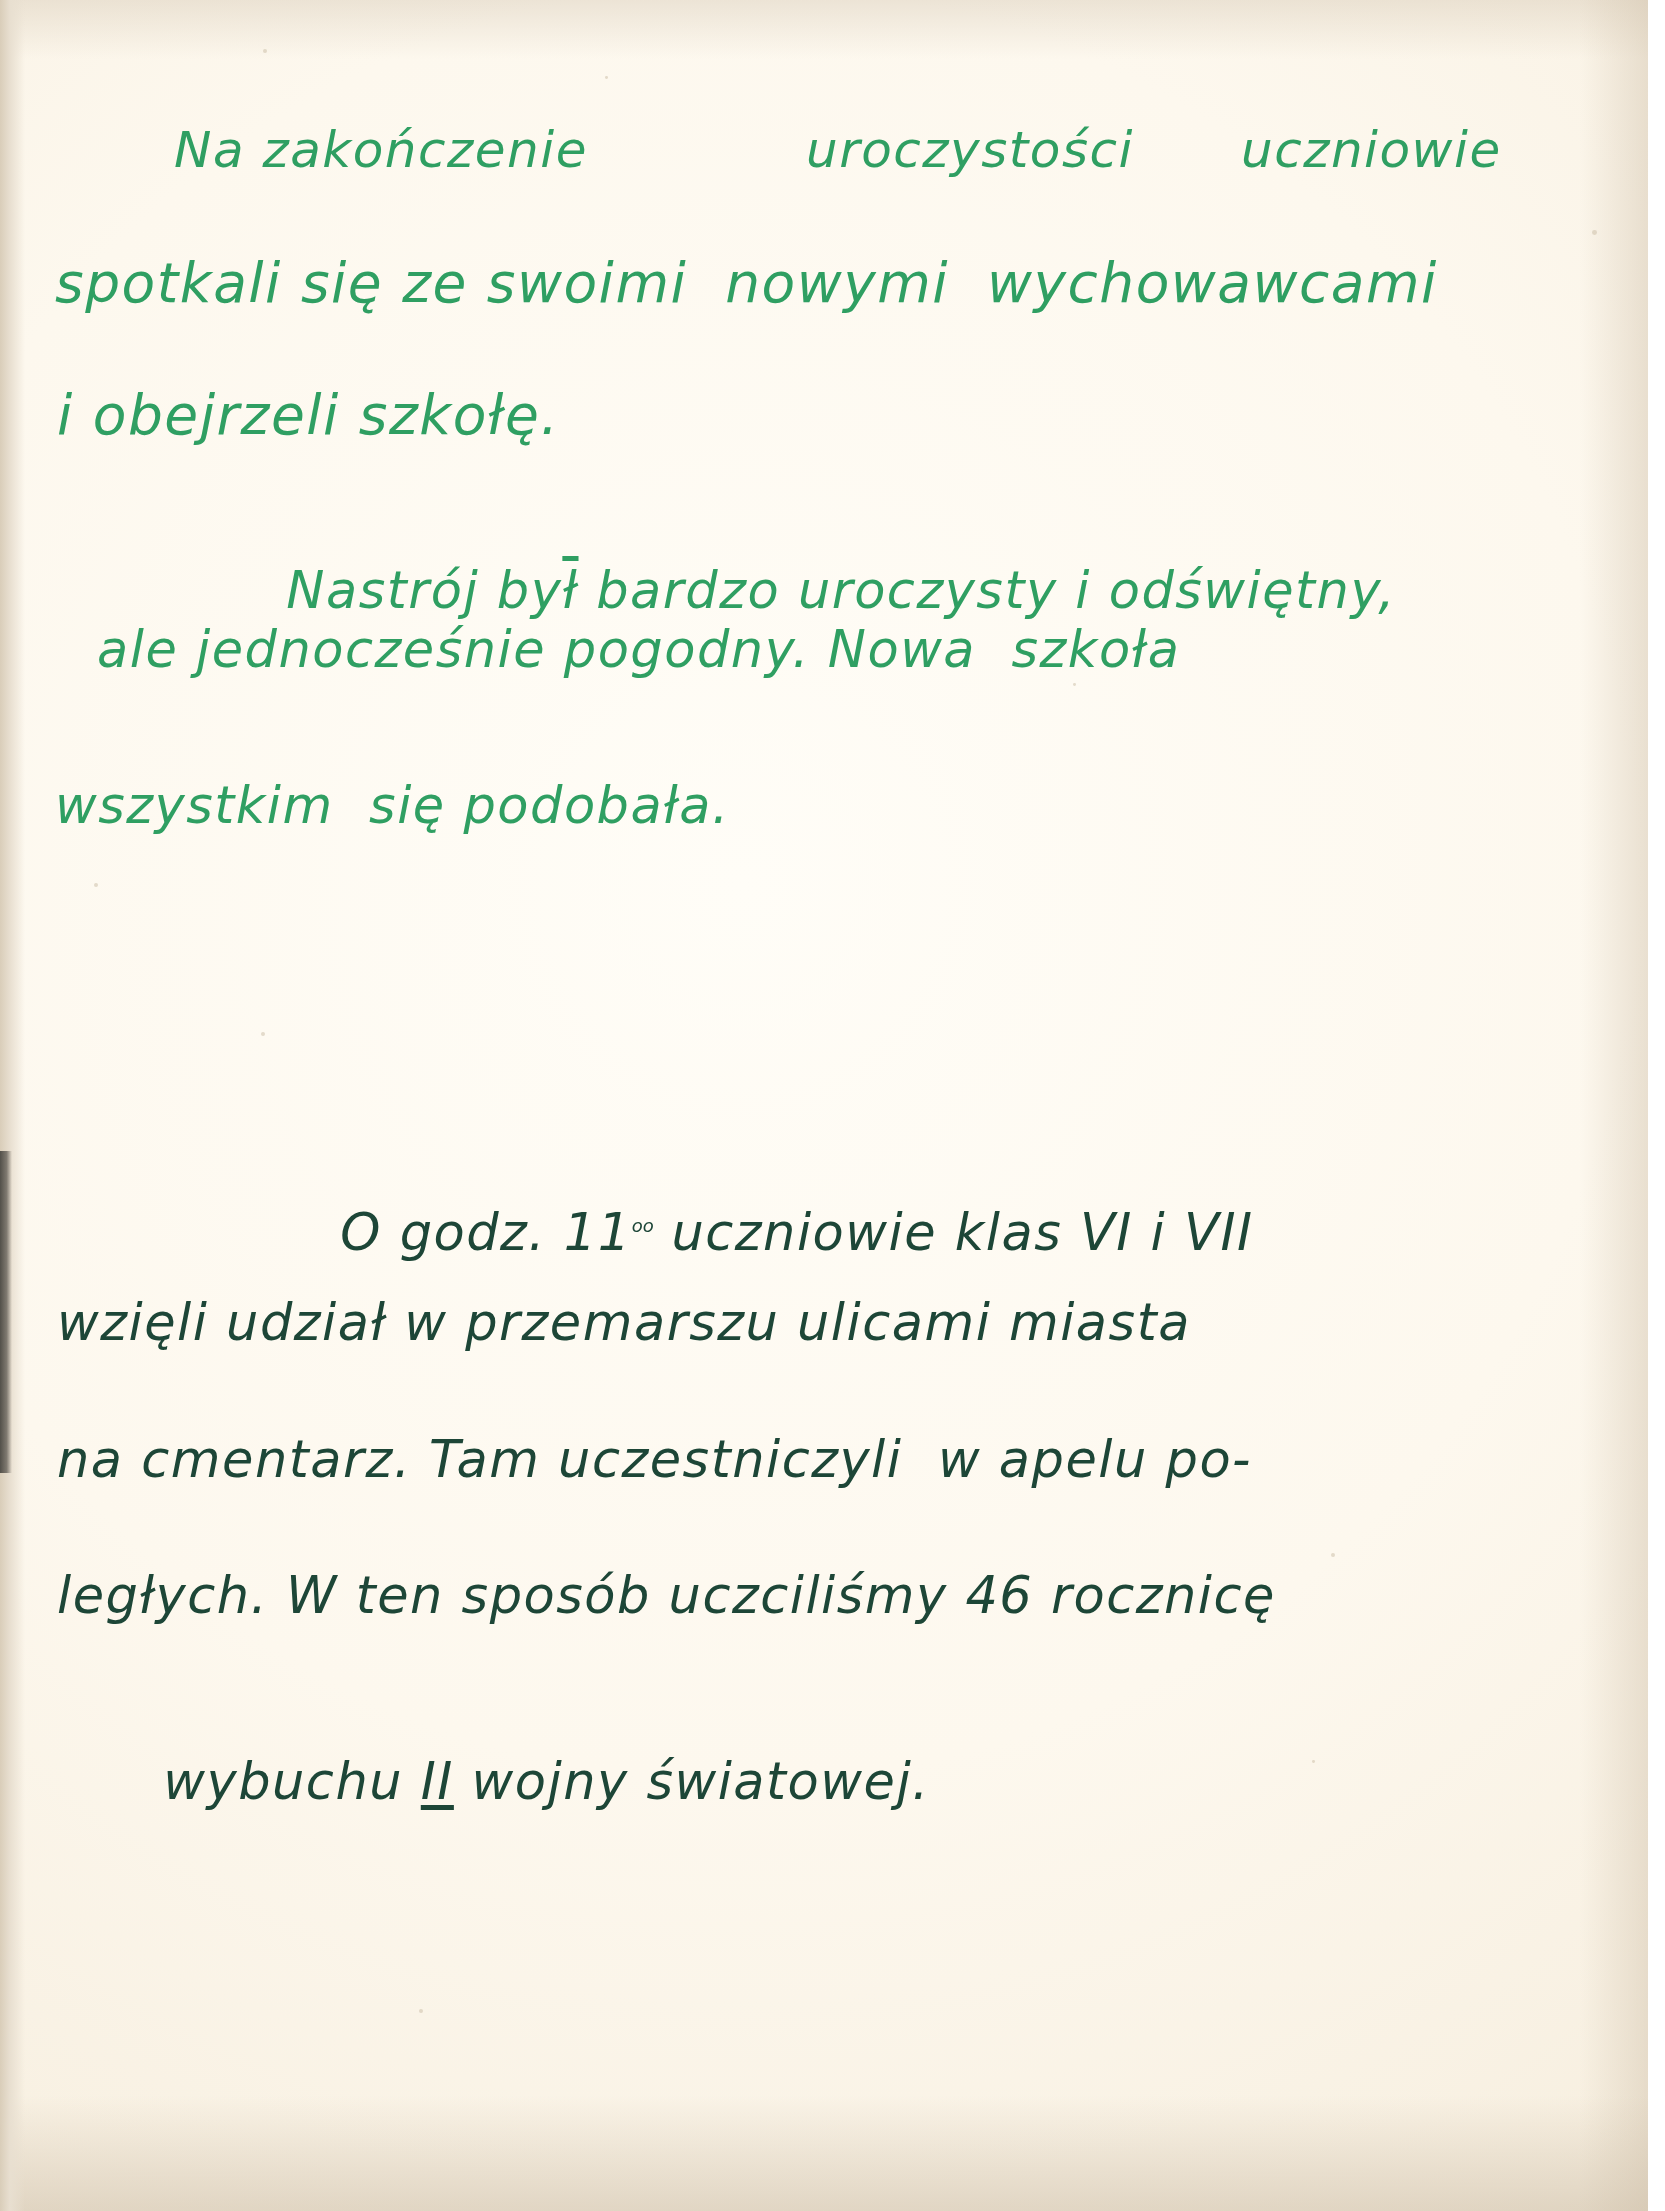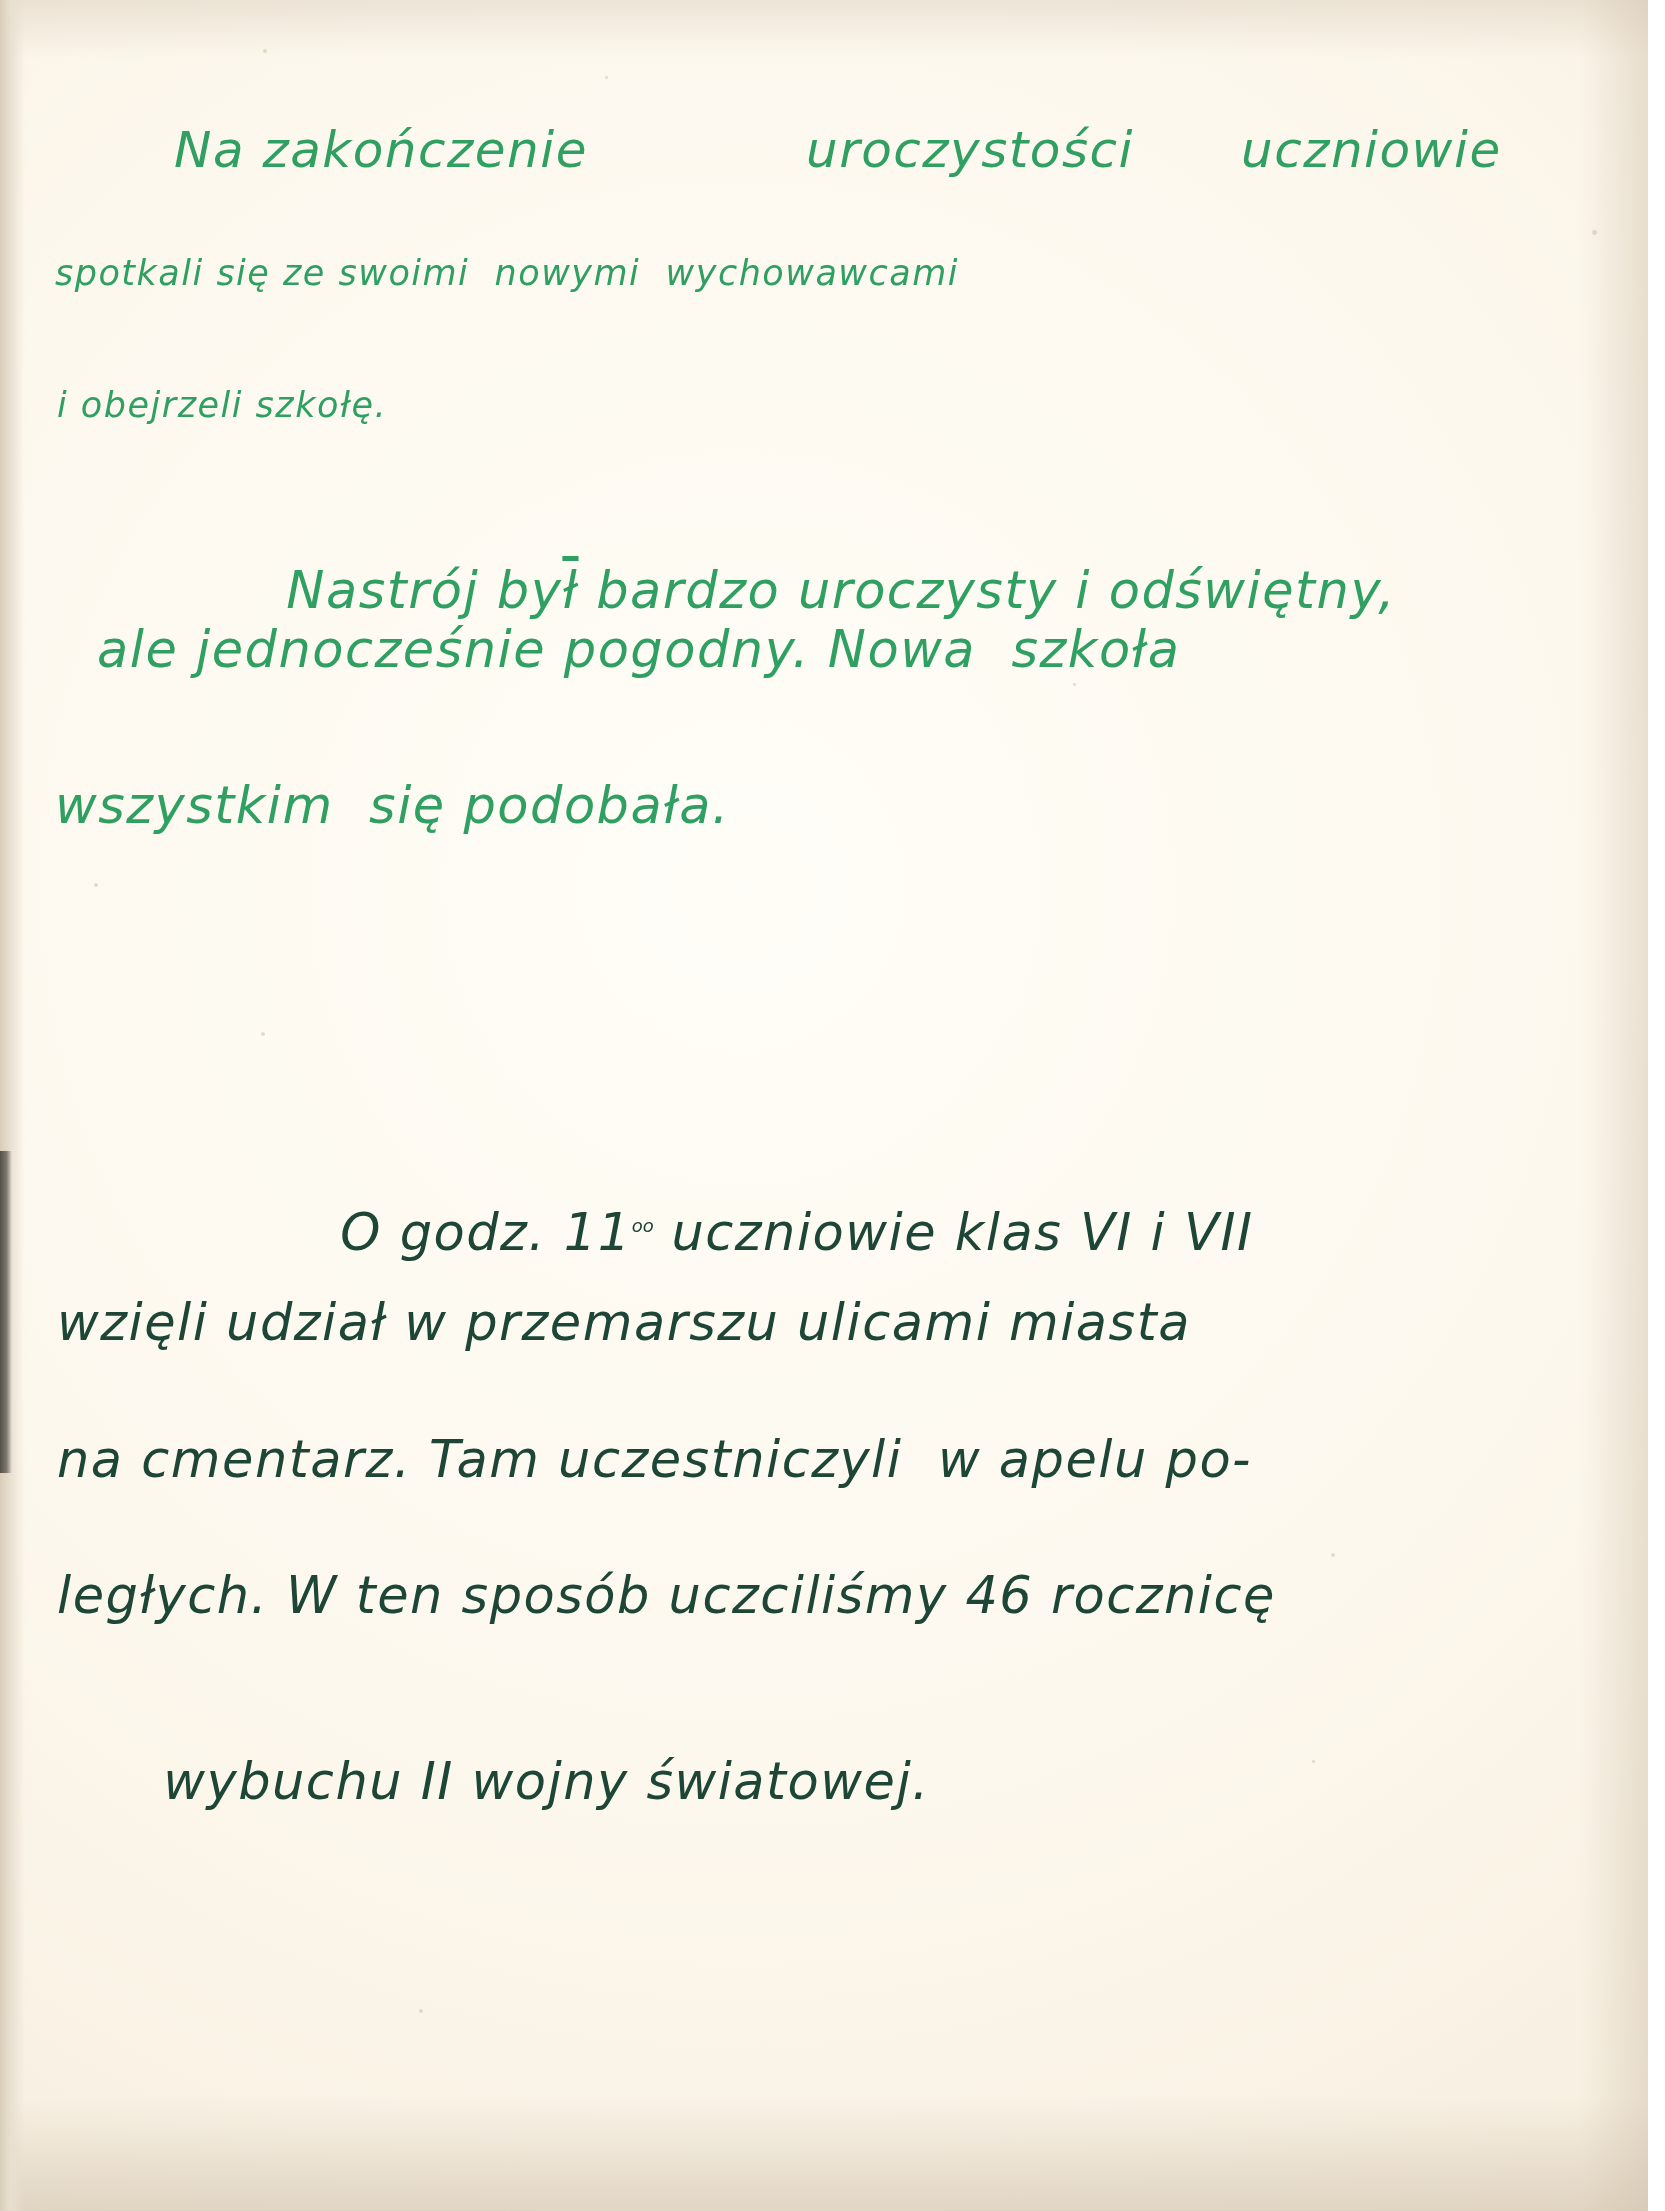--- a/index.html
+++ b/index.html
@@ -76,29 +76,30 @@
   }
   .green {
     color: #2f9f62;
   }
   .dark {
     color: #1d4637;
   }
 
   
   .p1 { font-size: 50px; }
-  .p2 { font-size: 35px; }
+  .p2 { font-size: 55px; }
   .p3 { font-size: 51px; }
 
   .ord {
     font-size: 18px;
     vertical-align: super;
     letter-spacing: 0;
   }
   .roman-u {
+    text-decoration: underline;
     text-underline-offset: 5.9px;
   }
   .macron {
     text-decoration: overline;
   }
 </style>
 </head>
 <body>
 
 <div id="page">

